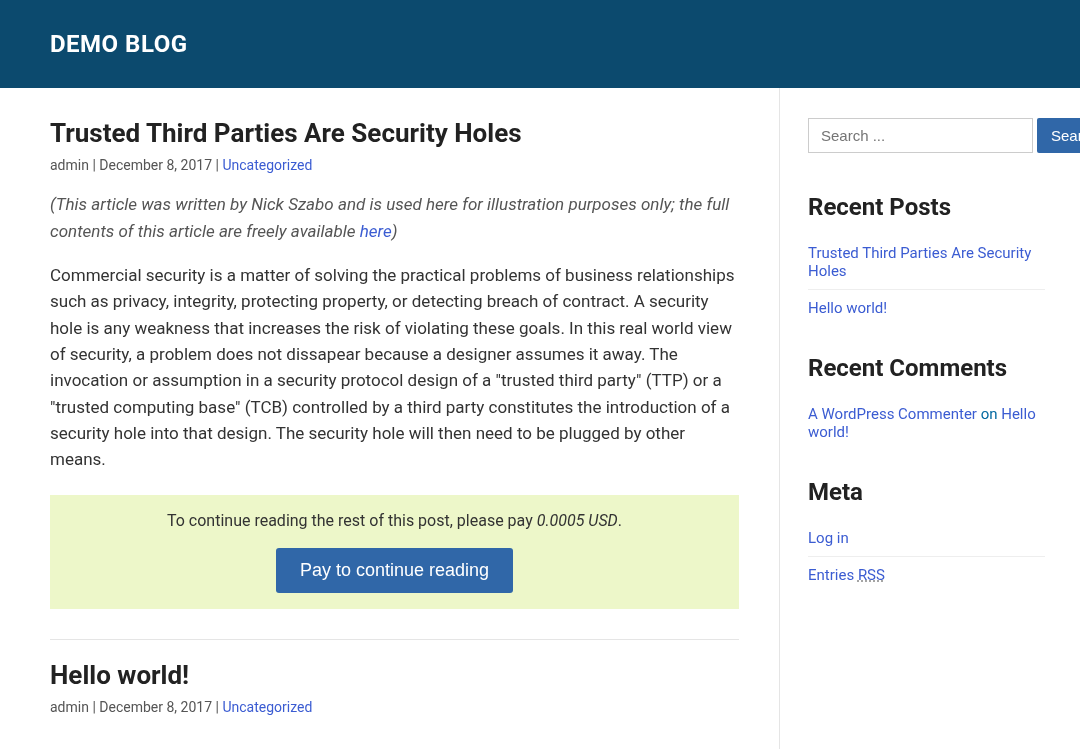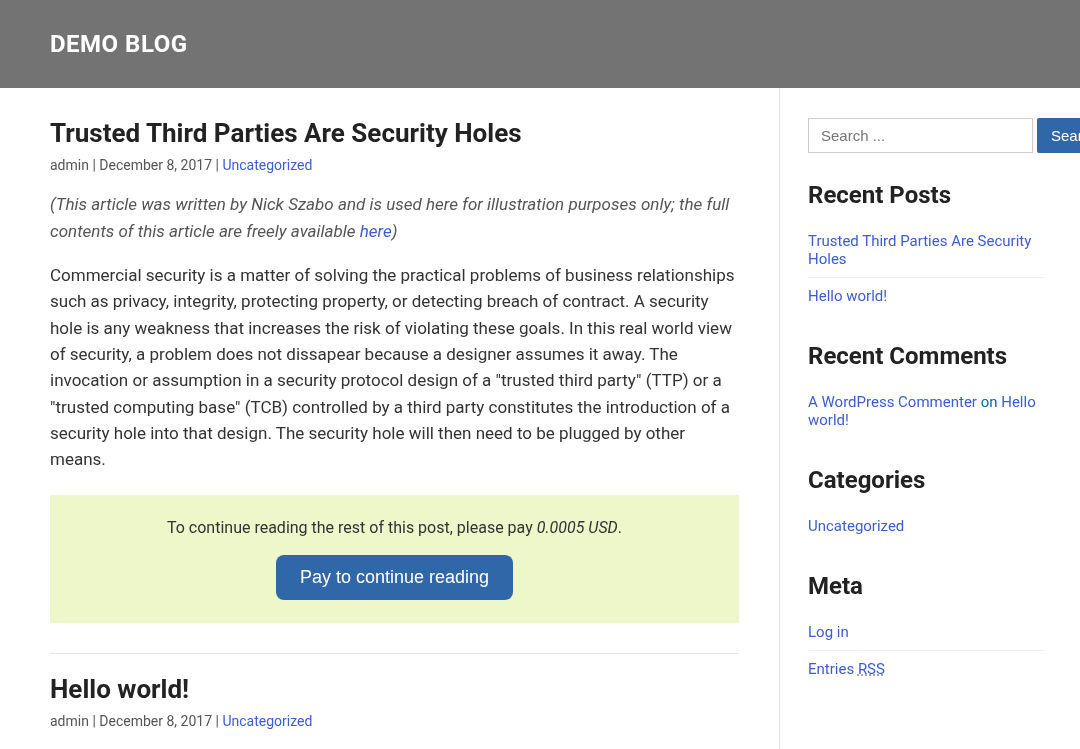--- a/index.html
+++ b/index.html
@@ -2,21 +2,21 @@
 <html><head>
   <meta charset="utf-8">
   <style>
     * { margin: 0; padding: 0; box-sizing: border-box; }
     body {
       font-family: -apple-system, BlinkMacSystemFont, "Segoe UI", Roboto, "Helvetica Neue", Arial, sans-serif;
       background: #fafafa;
       color: #333;
     }
     .header {
-      background: #737373;
+      background: #0c4a6e;
       color: #fff;
       padding: 30px 50px;
     }
     .header h1 {
       font-size: 24px;
       font-weight: 700;
       letter-spacing: 0.5px;
     }
     .container {
       display: flex;
@@ -67,37 +67,37 @@
       text-decoration: none;
     }
     .post-body {
       font-size: 17px;
       color: #333;
       line-height: 1.55;
       margin-bottom: 22px;
     }
     .paywall {
       background: #edf7c9;
-      padding: 23px 20px;
+      padding: 16px 20px;
       text-align: center;
     }
     .paywall-text {
       font-size: 16px;
       color: #333;
       margin-bottom: 18px;
     }
     .paywall-text em { font-style: italic; }
     .pay-button {
       background: #3067a8;
       color: #fff;
       border: none;
       padding: 12px 24px;
       font-size: 18px;
       cursor: pointer;
-      border-radius: 8px;
+      border-radius: 3px;
       text-align: center;
     }
     .widget {
       margin-bottom: 28px;
     }
     .widget-title {
       font-size: 24px;
       font-weight: 700;
       color: #222;
       margin-bottom: 14px;
@@ -112,21 +112,21 @@
     }
     .widget li:last-child { border-bottom: none; }
     .widget a {
       color: #3b5cd2;
       text-decoration: none;
     }
     .widget .on-text { color: #0369a1; }
     .search-row {
       display: flex;
       gap: 4px;
-      margin-bottom: 28px;
+      margin-bottom: 40px;
     }
     .search-input {
       flex: 1;
       padding: 8px 12px;
       border: 1px solid #ccc;
       font-size: 15px;
       color: #999;
     }
     .search-button {
       background: #3067a8;
@@ -196,26 +196,20 @@
     <div class="widget">
       <h3 class="widget-title">Recent Comments</h3>
       <ul>
         <li>
           <a href="#">A WordPress Commenter</a><span class="on-text"> on </span><a href="#">Hello world!</a>
         </li>
       </ul>
     </div>
 
 
-    <div class="widget">
-      <h3 class="widget-title">Categories</h3>
-      <ul>
-        <li><a href="#">Uncategorized</a></li>
-      </ul>
-    </div>
 
     <div class="widget">
       <h3 class="widget-title">Meta</h3>
       <ul>
         <li><a href="#">Log in</a></li>
         <li><a href="#"><span>Entries </span><span class="rss">RSS</span></a></li>
 
       </ul>
     </div>
   </aside>

